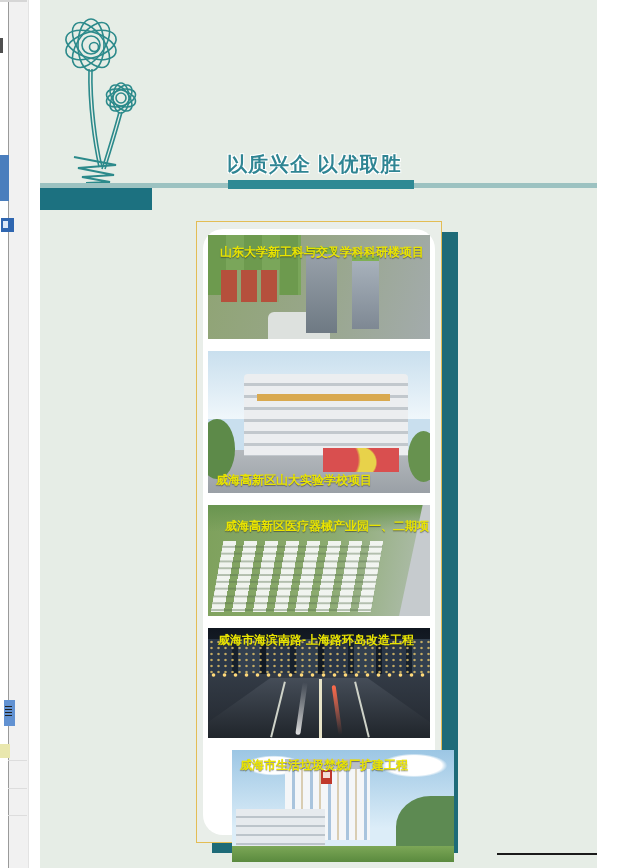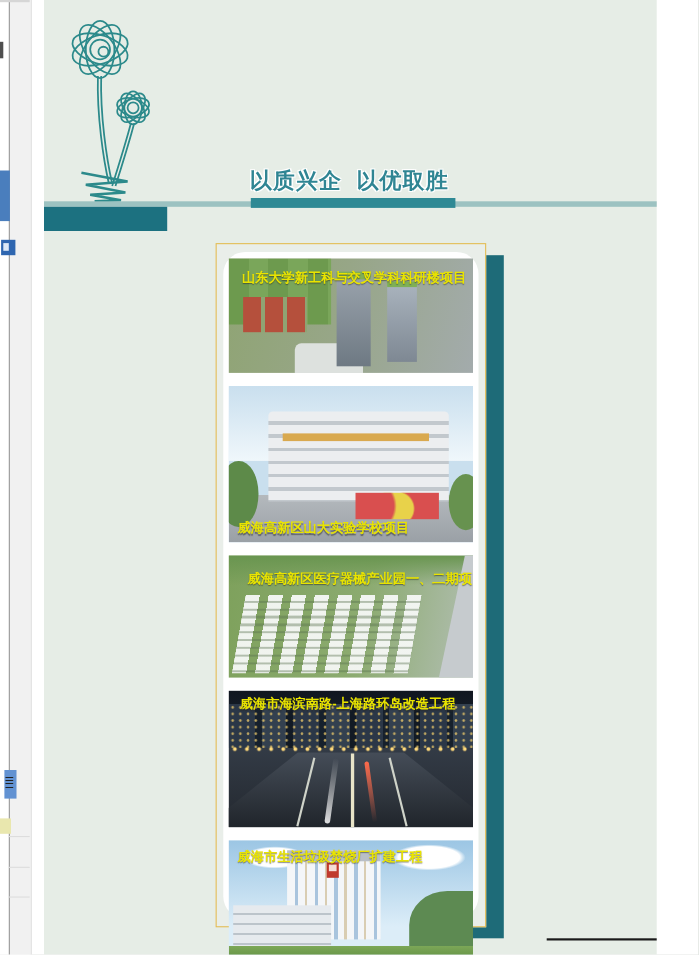--- a/index.html
+++ b/index.html
@@ -20,33 +20,33 @@
   .sl-hline{position:absolute;left:8px;width:19px;height:1px;background:#dddddd;}
 
   
   .page{position:absolute;left:40px;top:0;width:557px;height:868px;background:#e6ede6;}
 
   .flower{position:absolute;left:4px;top:5px;width:130px;height:180px;}
   .flower svg{display:block;}
 
   .slogan{position:absolute;left:187px;top:151px;width:220px;font-size:20px;font-weight:bold;
     letter-spacing:1px;color:#2f8593;white-space:nowrap;
-    text-shadow:-1px -1px 0 #ffffff,1px -1px 0 #ffffff,-1px 1px 0 #ffffff,1px 1px 0 #ffffff;font-family:Liberation Mono, monospace;}
+    text-shadow:-1px -1px 0 #ffffff,1px -1px 0 #ffffff,-1px 1px 0 #ffffff,1px 1px 0 #ffffff;}
   .bar-light{position:absolute;left:0;top:183px;width:557px;height:5px;background:#9cc2c1;}
   .slogan-underline{position:absolute;left:188px;top:180px;width:186px;height:9px;background:#2e8994;}
   .nav-tab-block{position:absolute;left:0;top:188px;width:112px;height:22px;background:#1c7180;cursor:pointer;}
 
   
   .panel-shadow{position:absolute;left:172px;top:232px;width:246px;height:621px;background:#1e6b78;}
   .panel{position:absolute;left:156px;top:221px;width:246px;height:622px;box-sizing:border-box;
     border:1px solid #e3bd55;background:#e9eee9;}
   .panel-inner{position:absolute;left:6px;top:7px;right:6px;bottom:7px;background:#ffffff;padding:6px 5px;box-sizing:border-box;border-radius:20px;}
 
   .card{position:relative;display:block;width:100%;margin:0 0 12px 0;overflow:hidden;cursor:pointer;}
-  .card.last{margin-bottom:0;}
+  .card.last{margin-bottom:0;margin-left:24px;}
   .caption{position:absolute;z-index:6;color:#e9e400;font-weight:bold;font-size:12px;line-height:14px;
     text-shadow:0 1px 1px rgba(40,40,40,.55);white-space:nowrap;}
   .art{position:absolute;}
 
   
   .img-1{height:104px;background:linear-gradient(105deg,#8fa473 0%,#97a687 45%,#a3abac 100%);}
   .img-1 .caption{top:10px;left:12px;}
   .a1-fields{left:0;top:0;width:42%;height:58%;background:repeating-linear-gradient(90deg,#6d9a4e 0 18px,#7aa65a 18px 36px);}
   .a1-courts{left:6%;top:34%;width:26%;height:30%;background:repeating-linear-gradient(90deg,#b5503c 0 16px,#8fa473 16px 20px);}
   .a1-tower1{left:44%;top:16%;width:14%;height:78%;background:linear-gradient(180deg,#99a2ab,#6e7983);}
@@ -72,21 +72,21 @@
   
   .img-3{height:111px;background:linear-gradient(100deg,#7ea15c 0%,#8cab70 55%,#b3bfb4 100%);}
   .img-3 .caption{top:14px;left:17px;}
   .a3-topgreen{left:0;top:0;width:100%;height:24%;background:linear-gradient(#699550,rgba(105,149,80,0));}
   .a3-blocks{left:4%;top:32%;width:72%;height:64%;transform:skewX(-10deg);background:
     repeating-linear-gradient(180deg,rgba(0,0,0,0) 0 5px,rgba(85,110,75,.4) 5px 7px),
     repeating-linear-gradient(90deg,rgba(246,248,246,.95) 0 13px,rgba(246,248,246,0) 13px 21px);}
   .a3-road{right:-6%;top:-10%;width:15%;height:130%;background:#c6cbce;transform:rotate(12deg);}
 
   
-  .img-4{height:124px;background:linear-gradient(180deg,#10161f 0%,#1d2633 40%,#333b46 42%,#23282f 100%);}
+  .img-4{height:110px;background:linear-gradient(180deg,#10161f 0%,#1d2633 40%,#333b46 42%,#23282f 100%);}
   .img-4 .caption{top:5px;left:10px;}
   .a4-skyline{left:0;top:10%;width:100%;height:32%;background:repeating-linear-gradient(90deg,#2b3747 0 24px,#16202c 24px 30px,#33404f 30px 52px,#121a24 52px 58px);}
   .a4-windows{left:0;top:10%;width:100%;height:32%;background-image:radial-gradient(circle,#e9c76a .8px,transparent 1.6px);background-size:7px 6px;opacity:.8;}
   .a4-road{left:-10%;bottom:0;width:120%;height:55%;background:linear-gradient(#454d58,#20252b);clip-path:polygon(32% 0,68% 0,100% 100%,0 100%);}
   .a4-lightrow{left:0;top:41%;width:100%;height:4px;background-image:radial-gradient(circle,#ffd97a 1.2px,transparent 2.2px);background-size:11px 4px;}
   .a4-lane1{left:31%;bottom:0;width:2px;height:52%;background:#cfd3c9;transform:rotate(14deg);}
   .a4-lane2{left:50%;bottom:0;width:3px;height:54%;background:#e8e4c8;}
   .a4-lane3{left:69%;bottom:0;width:2px;height:52%;background:#cfd3c9;transform:rotate(-14deg);}
   .a4-streak-w{left:41%;bottom:3%;width:5px;height:48%;background:linear-gradient(transparent,#ffffff);transform:rotate(8deg);border-radius:3px;opacity:.85;}
   .a4-streak-r{left:57%;bottom:3%;width:4px;height:45%;background:linear-gradient(#ff6a4a,transparent);transform:rotate(-8deg);border-radius:2px;}

